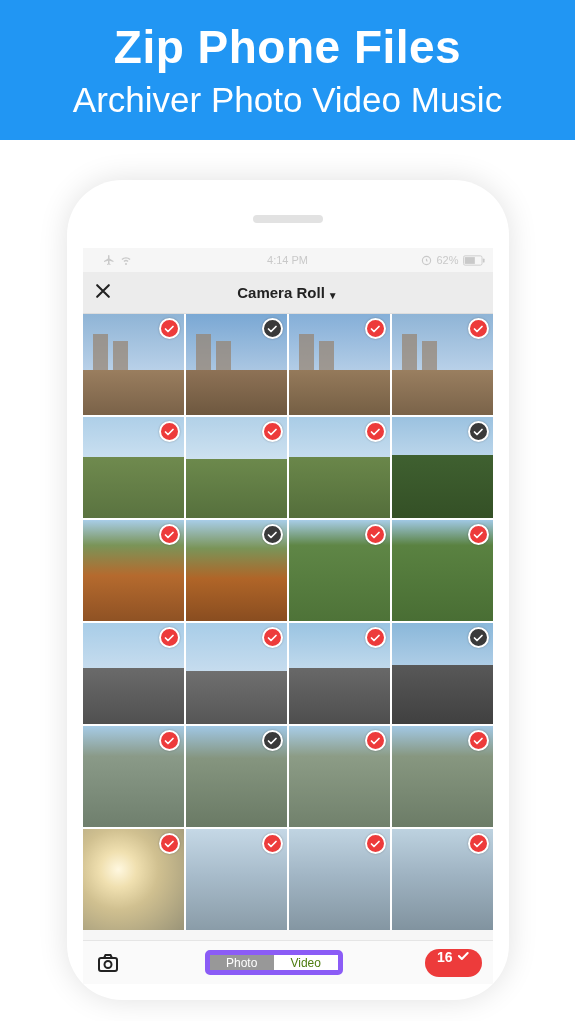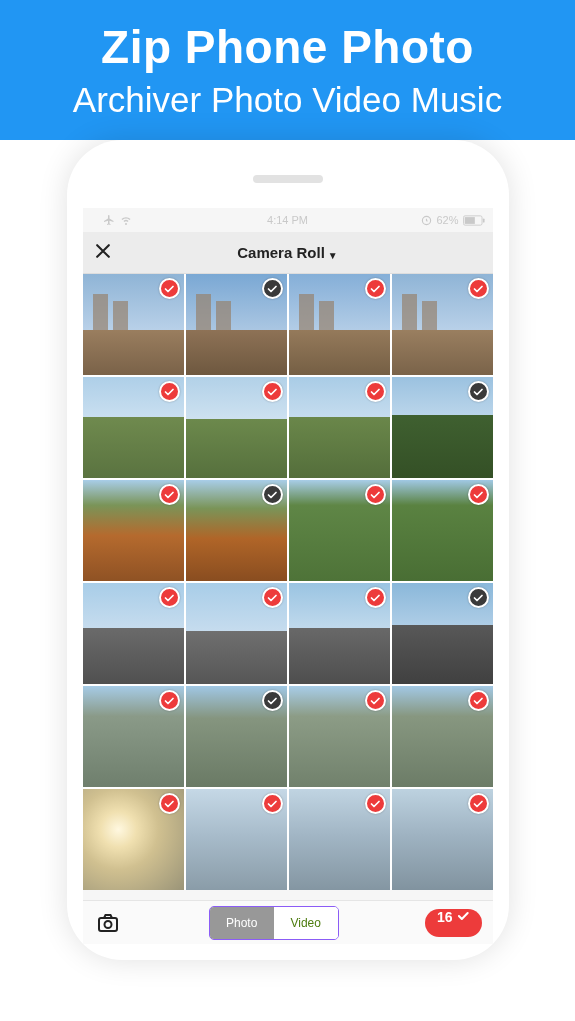--- a/index.html
+++ b/index.html
@@ -23,20 +23,21 @@
   }
   .banner-sub {
     font-size: 35px;
     font-weight: 400;
     margin-top: 6px;
   }
 
   .phone-wrap {
     display: flex;
     justify-content: center;
+    padding-top: 40px;
   }
   .phone {
     width: 442px;
     height: 820px;
     background: #fff;
     border-radius: 55px;
     box-shadow: 0 0 30px rgba(0,0,0,0.12);
     position: relative;
     overflow: hidden;
   }
@@ -185,24 +186,24 @@
     width: 30px;
     height: 30px;
     display: flex;
     align-items: center;
     justify-content: center;
     cursor: pointer;
   }
   .seg {
     margin: 0 auto;
     display: flex;
-    border: 1px solid #8b5cf6;
+    border: 5px solid #8b5cf6;
     border-radius: 5px;
     overflow: hidden;
-    height: 34px;
+    height: 25px;
   }
   .seg-item {
     width: 64px;
     font-size: 12px;
     display: flex;
     align-items: center;
     justify-content: center;
     cursor: pointer;
   }
   .seg-item.active { background: #989898; color: #fff; }
@@ -219,21 +220,21 @@
     font-size: 14px;
     font-weight: 700;
     cursor: pointer;
   }
   .count-pill svg { width: 14px; height: 14px; }
 </style>
 </head>
 <body>
 
 <div class="banner">
-  <div class="banner-title">Zip Phone Photo</div>
+  <div class="banner-title">Zip Phone Files</div>
   <div class="banner-sub">Archiver Photo Video Music</div>
 </div>
 
 <div class="phone-wrap">
   <div class="phone">
     <div class="speaker"></div>
     <div class="screen">
 
       <div class="statusbar">
         <div class="status-left">

